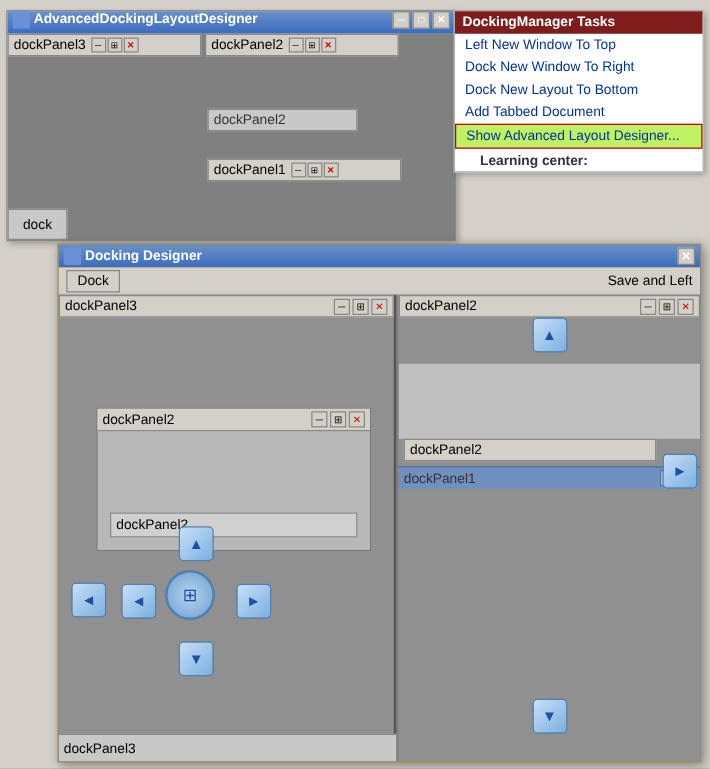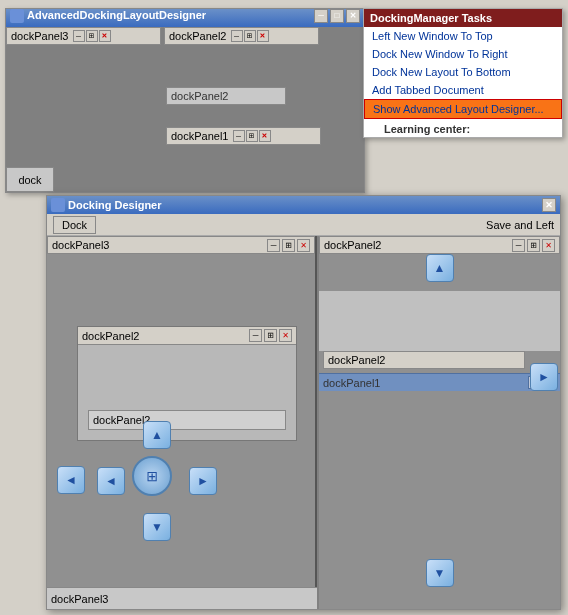--- a/index.html
+++ b/index.html
@@ -150,21 +150,21 @@
     .tasks-item {
       padding: 3px 8px;
       font-size: 11px;
       color: #003399;
       cursor: pointer;
       border-bottom: none;
     }
     .tasks-item.highlighted {
       border: 1px solid #cc0000;
       color: #003399;
-      background: #f97316;
+      background: #bef264;
     }
     .tasks-section-label {
       padding: 4px 8px 2px 8px;
       font-size: 11px;
       font-weight: bold;
       color: #333;
       margin-left: 12px;
     }
 
     

